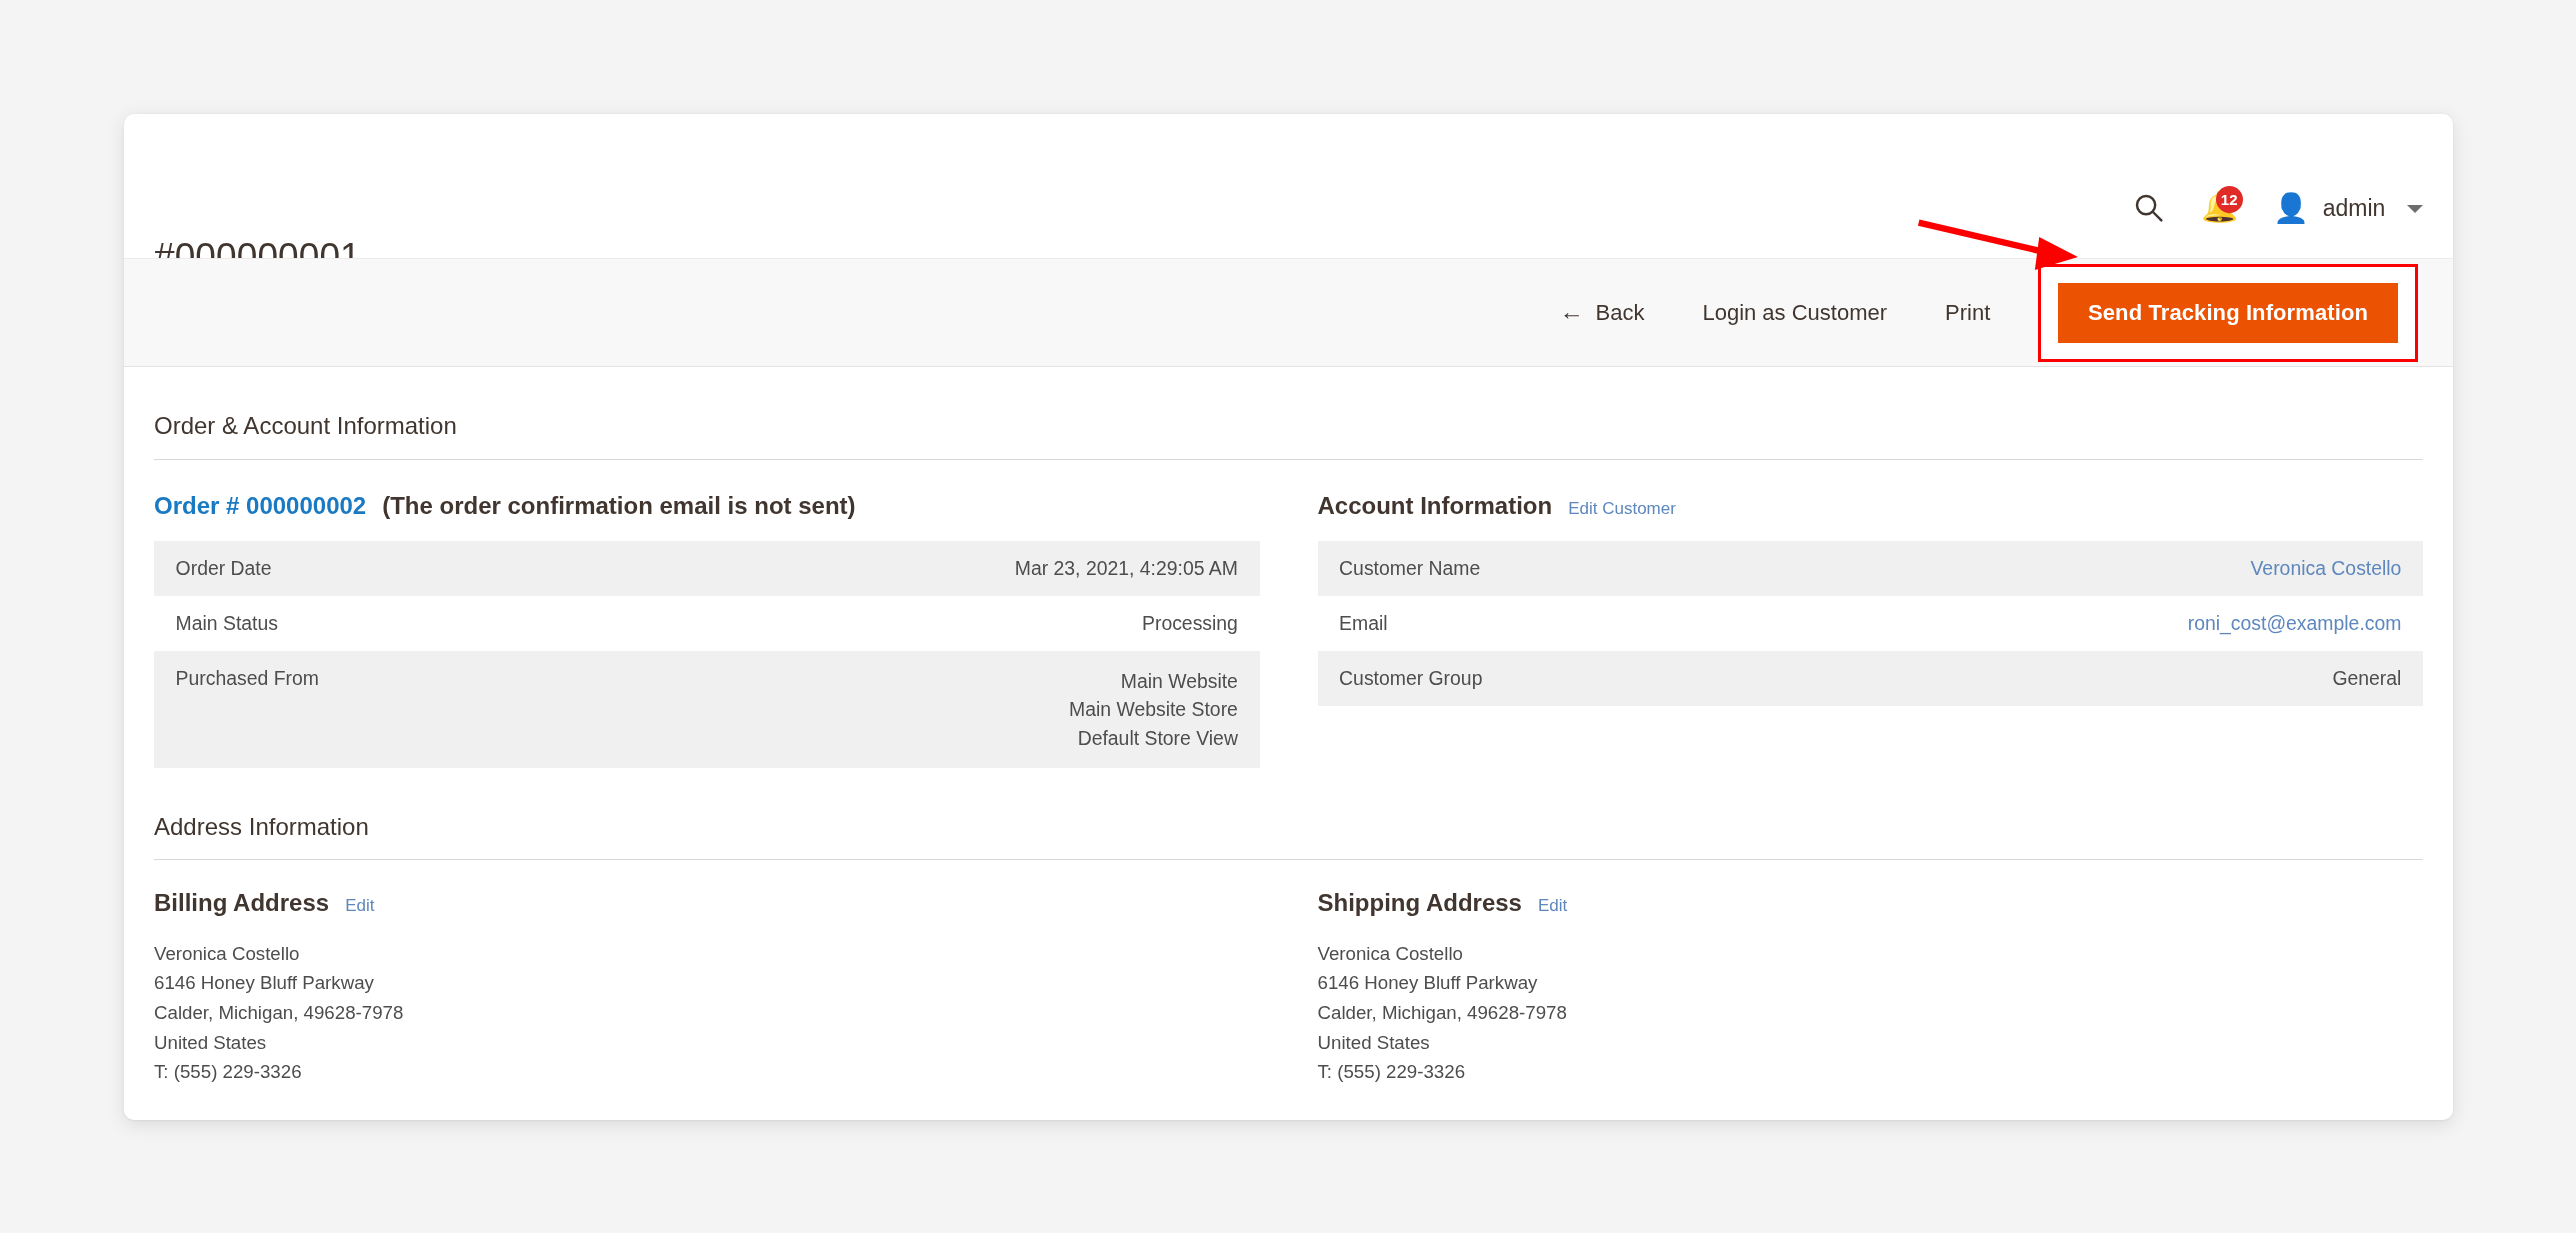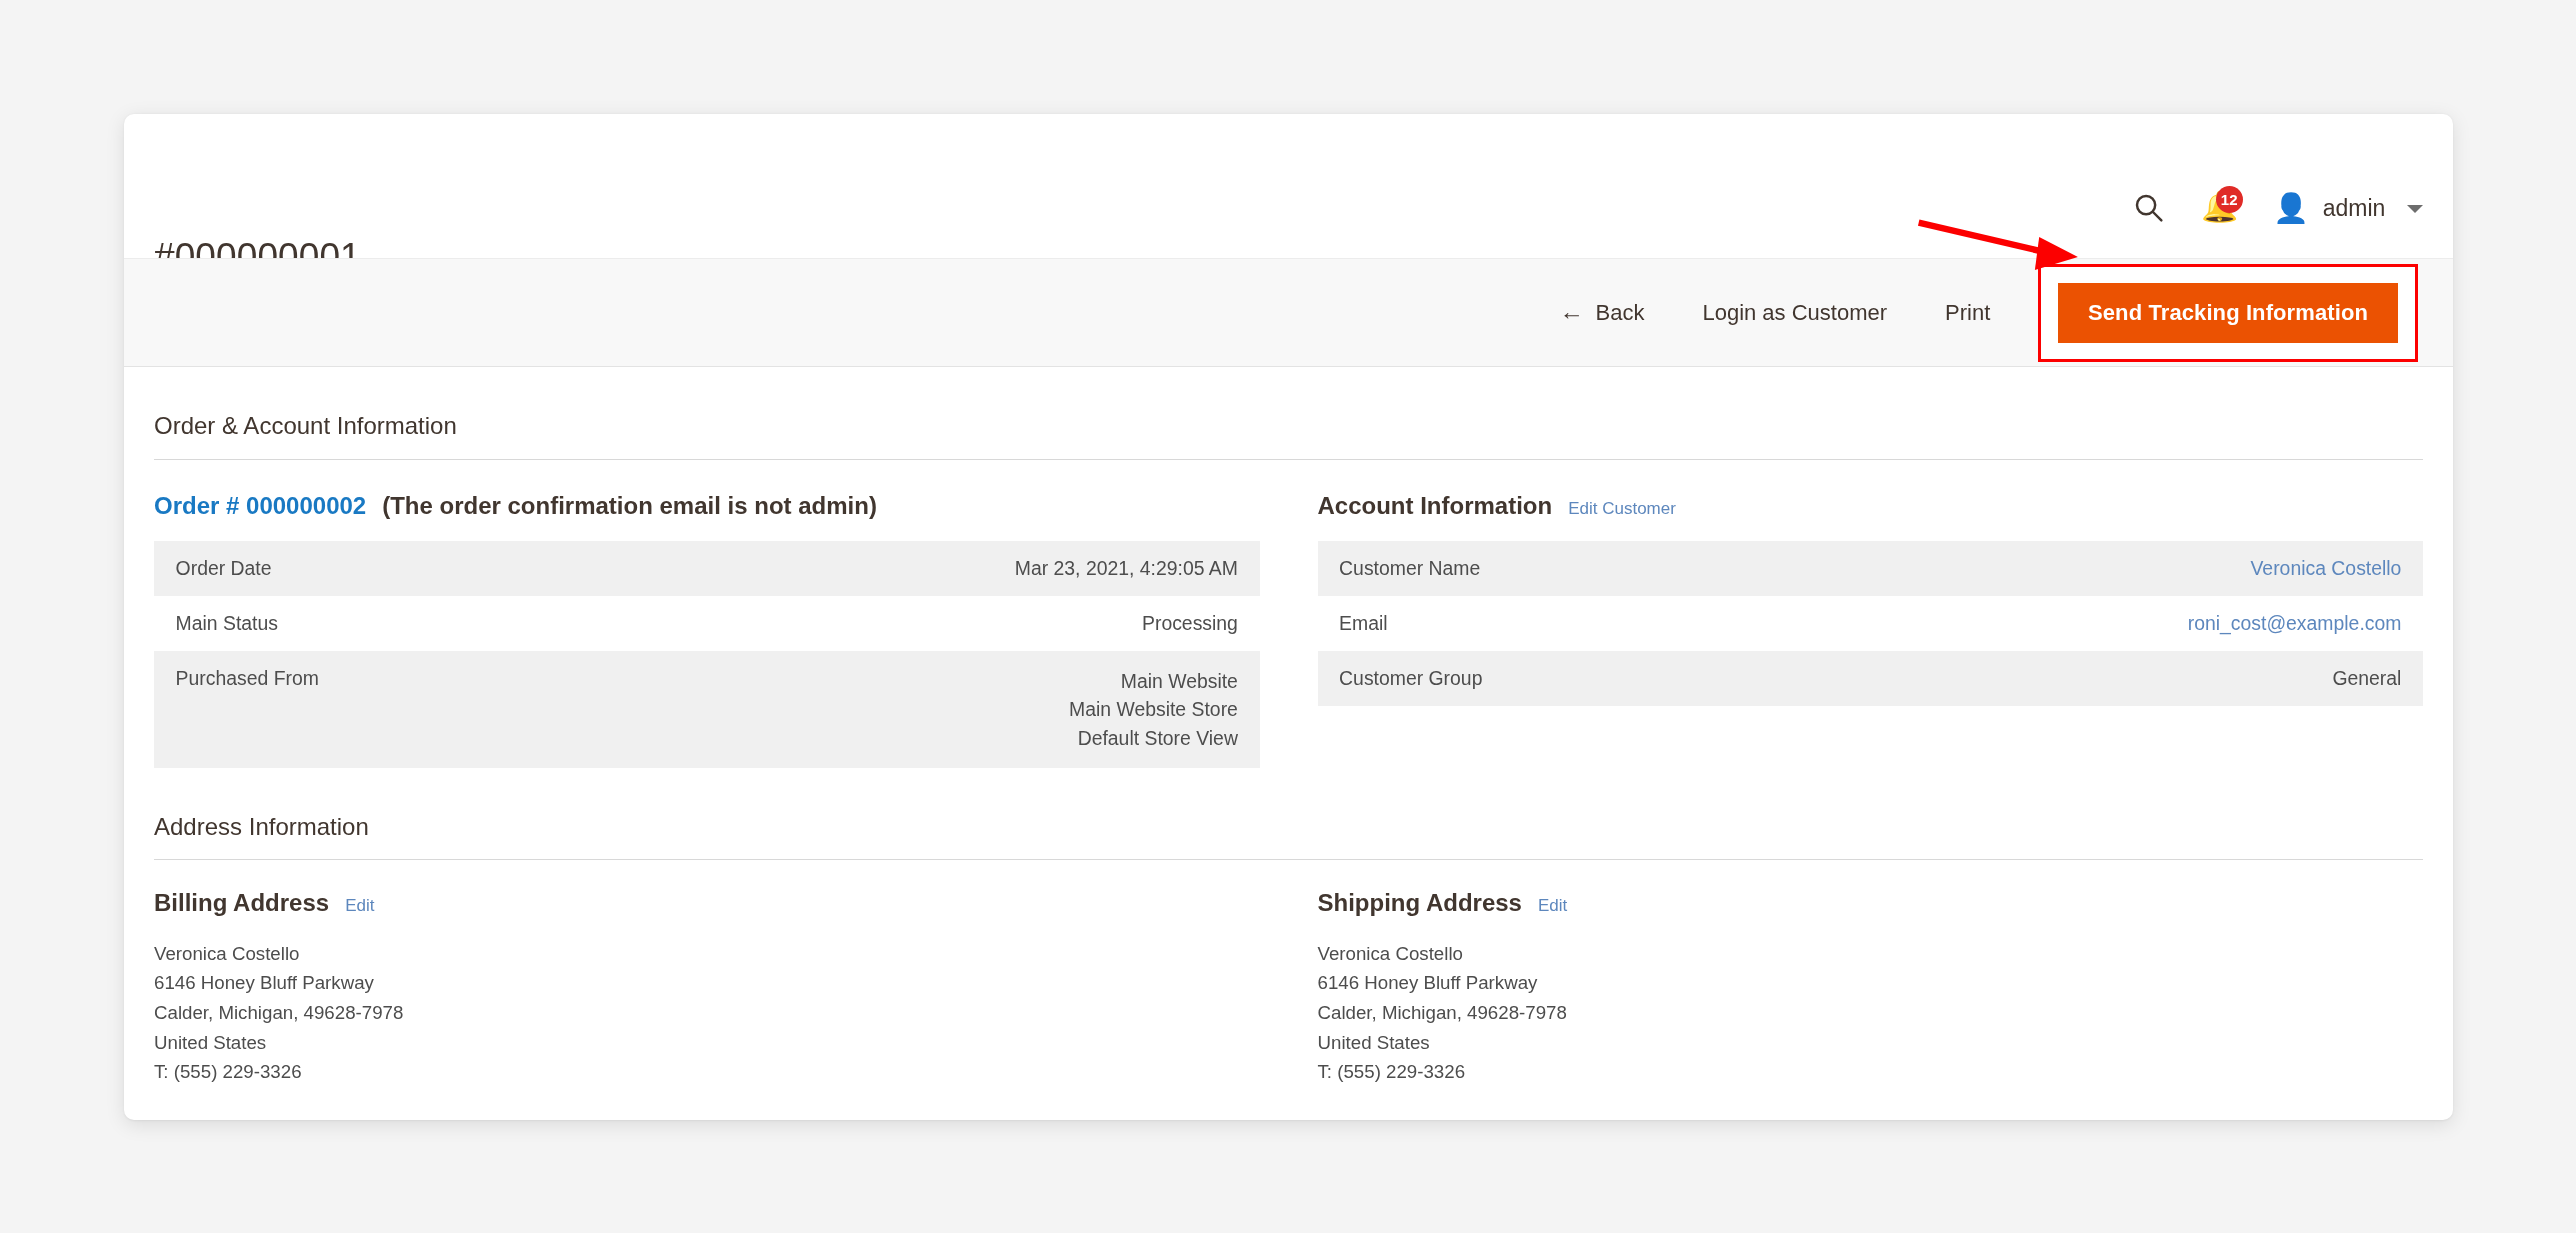--- a/index.html
+++ b/index.html
@@ -285,21 +285,21 @@
 
     <div class="card-body">
 
       <div class="section-title">Order &amp; Account Information</div>
 
       <div class="two-col">
 
         <div class="col">
           <div class="block-head">
             <a class="block-title is-link">Order # 000000002</a>
-            <span class="block-note">(The order confirmation email is not admin)</span>
+            <span class="block-note">(The order confirmation email is not sent)</span>
           </div>
 
           <table class="info-table">
             <tbody>
               <tr>
                 <th>Order Date</th>
                 <td>Mar 23, 2021, 4:29:05 AM</td>
               </tr>
               <tr>
                 <th>Main Status</th>

